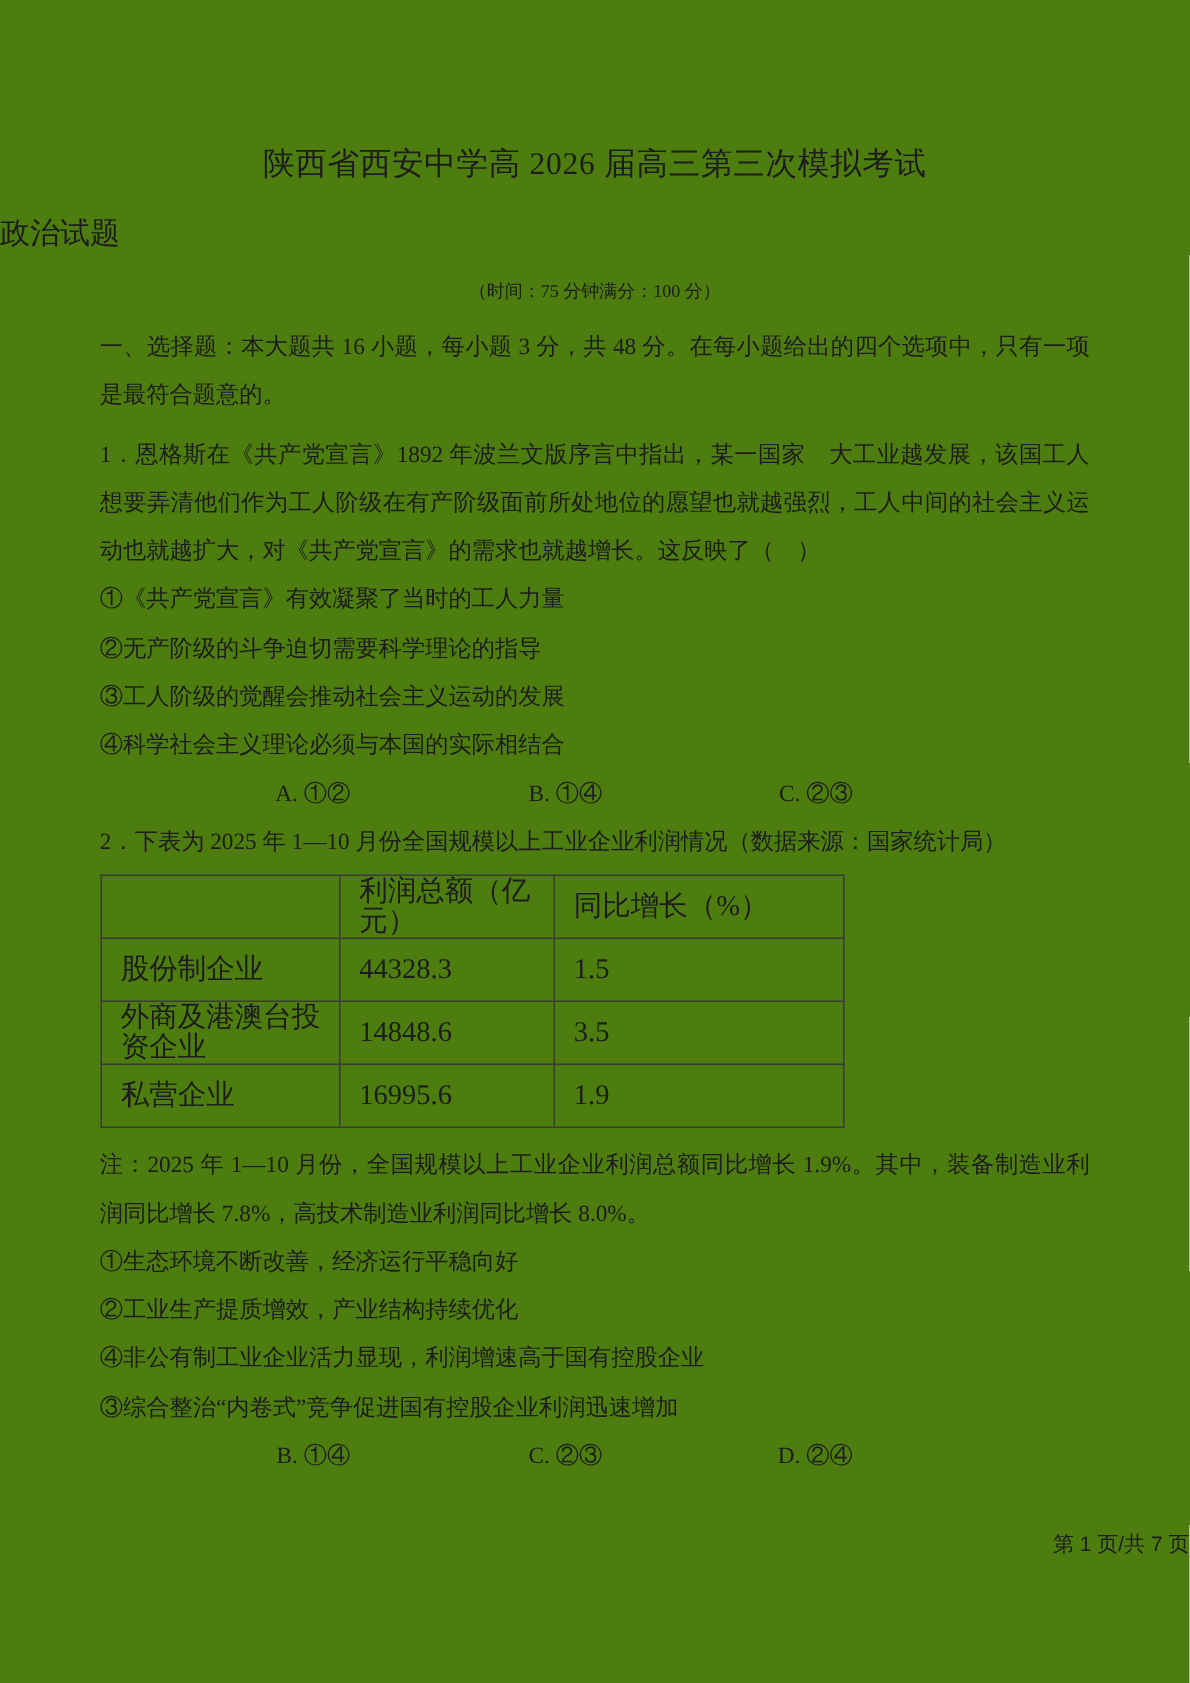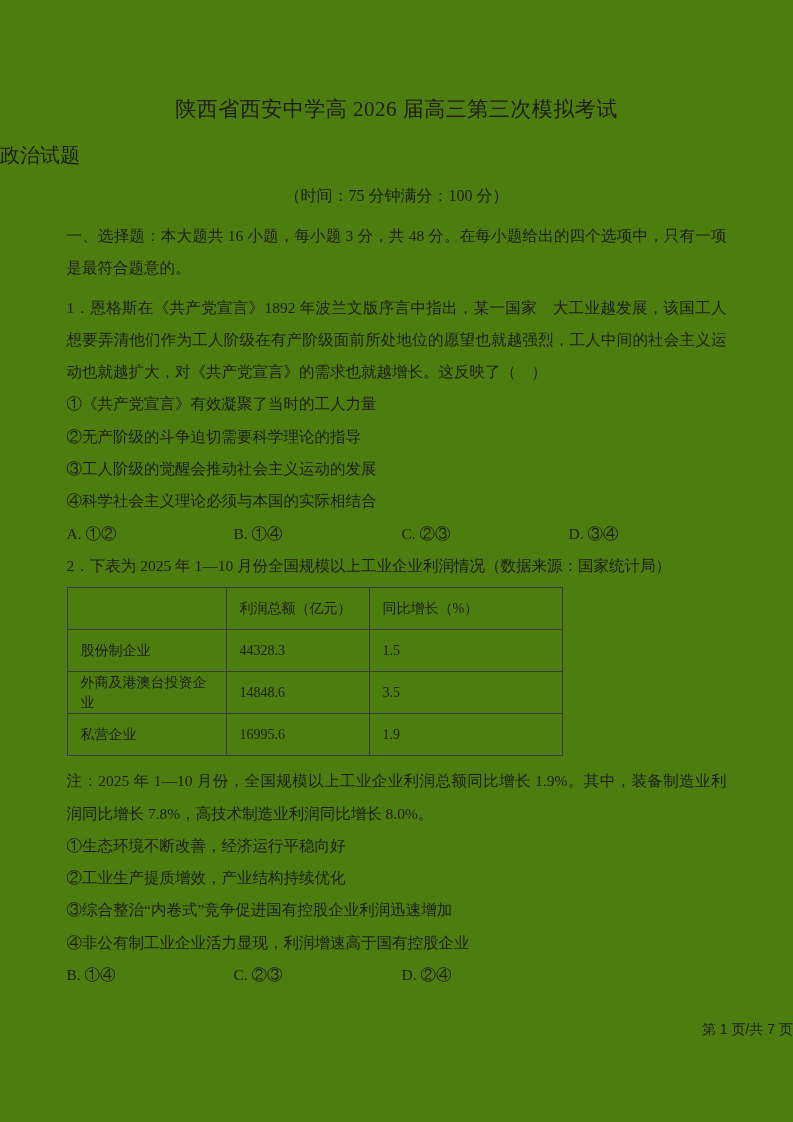--- a/index.html
+++ b/index.html
@@ -26,41 +26,42 @@
     letter-spacing: 0.5px;
   }
   .subtitle {
     text-align: left;
     font-size: 20px;
     font-weight: 400;
     margin-top: 18px;
   }
   .meta {
     text-align: center;
-    font-size: 16px;
+    font-size: 12px;
     margin-top: 17px;
   }
   .content {
     width: 660px;
     margin: 13px auto 0;
     font-size: 15.5px;
     line-height: 32.3px;
   }
   .para { text-align: justify; text-justify: inter-ideograph; }
   .q-stem { margin-top: 7px; }
   .options-row {
     display: grid;
     grid-template-columns: 167px 168px 167px auto;
+    text-align: right;
   }
   table.data {
     border-collapse: collapse;
     table-layout: fixed;
     width: 495px;
     margin-top: 5px;
-    font-size: 14px;
+    font-size: 19px;
     line-height: 20px;
   }
   table.data th, table.data td {
     border: 1px solid #3a3a3a;
     font-weight: 400;
     text-align: left;
     vertical-align: middle;
     padding: 0 6px 0 13px;
     height: 42px;
   }
@@ -94,21 +95,20 @@
 
     <p class="para q-stem">1．恩格斯在《共产党宣言》1892 年波兰文版序言中指出，某一国家　大工业越发展，该国工人想要弄清他们作为工人阶级在有产阶级面前所处地位的愿望也就越强烈，工人中间的社会主义运动也就越扩大，对《共产党宣言》的需求也就越增长。这反映了（　）</p>
     <div class="para">①《共产党宣言》有效凝聚了当时的工人力量</div>
     <div class="para">②无产阶级的斗争迫切需要科学理论的指导</div>
     <div class="para">③工人阶级的觉醒会推动社会主义运动的发展</div>
     <div class="para">④科学社会主义理论必须与本国的实际相结合</div>
     <div class="options-row">
       <span>A. ①②</span>
       <span>B. ①④</span>
       <span>C. ②③</span>
-      <span>D. ③④</span>
     </div>
 
     <p class="para">2．下表为 2025 年 1—10 月份全国规模以上工业企业利润情况（数据来源：国家统计局）</p>
 
     <table class="data">
       <colgroup>
           <col class="c1">
           <col class="c2">
           <col class="c3">
         </colgroup>
@@ -132,22 +132,22 @@
           <td>私营企业</td>
           <td>16995.6</td>
           <td>1.9</td>
         </tr>
       </tbody>
     </table>
 
     <p class="para note">注：2025 年 1—10 月份，全国规模以上工业企业利润总额同比增长 1.9%。其中，装备制造业利润同比增长 7.8%，高技术制造业利润同比增长 8.0%。</p>
     <div class="para">①生态环境不断改善，经济运行平稳向好</div>
     <div class="para">②工业生产提质增效，产业结构持续优化</div>
+    <div class="para">④非公有制工业企业活力显现，利润增速高于国有控股企业</div>
     <div class="para">③综合整治“内卷式”竞争促进国有控股企业利润迅速增加</div>
-    <div class="para">④非公有制工业企业活力显现，利润增速高于国有控股企业</div>
     <div class="options-row">
       <span>B. ①④</span>
       <span>C. ②③</span>
       <span>D. ②④</span>
     </div>
 
   </div>
 
   <div class="footer">第 1 页/共 7 页</div>
 

